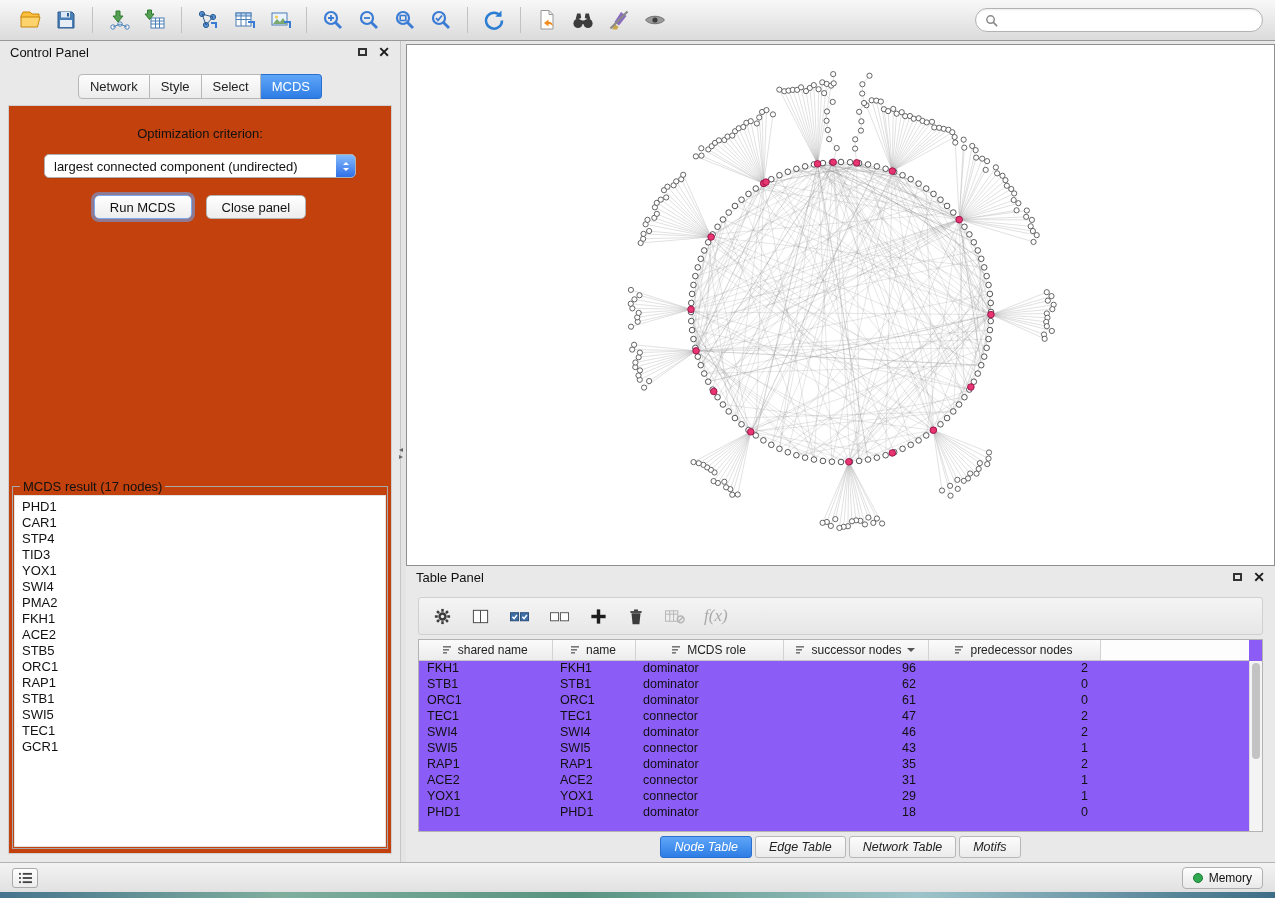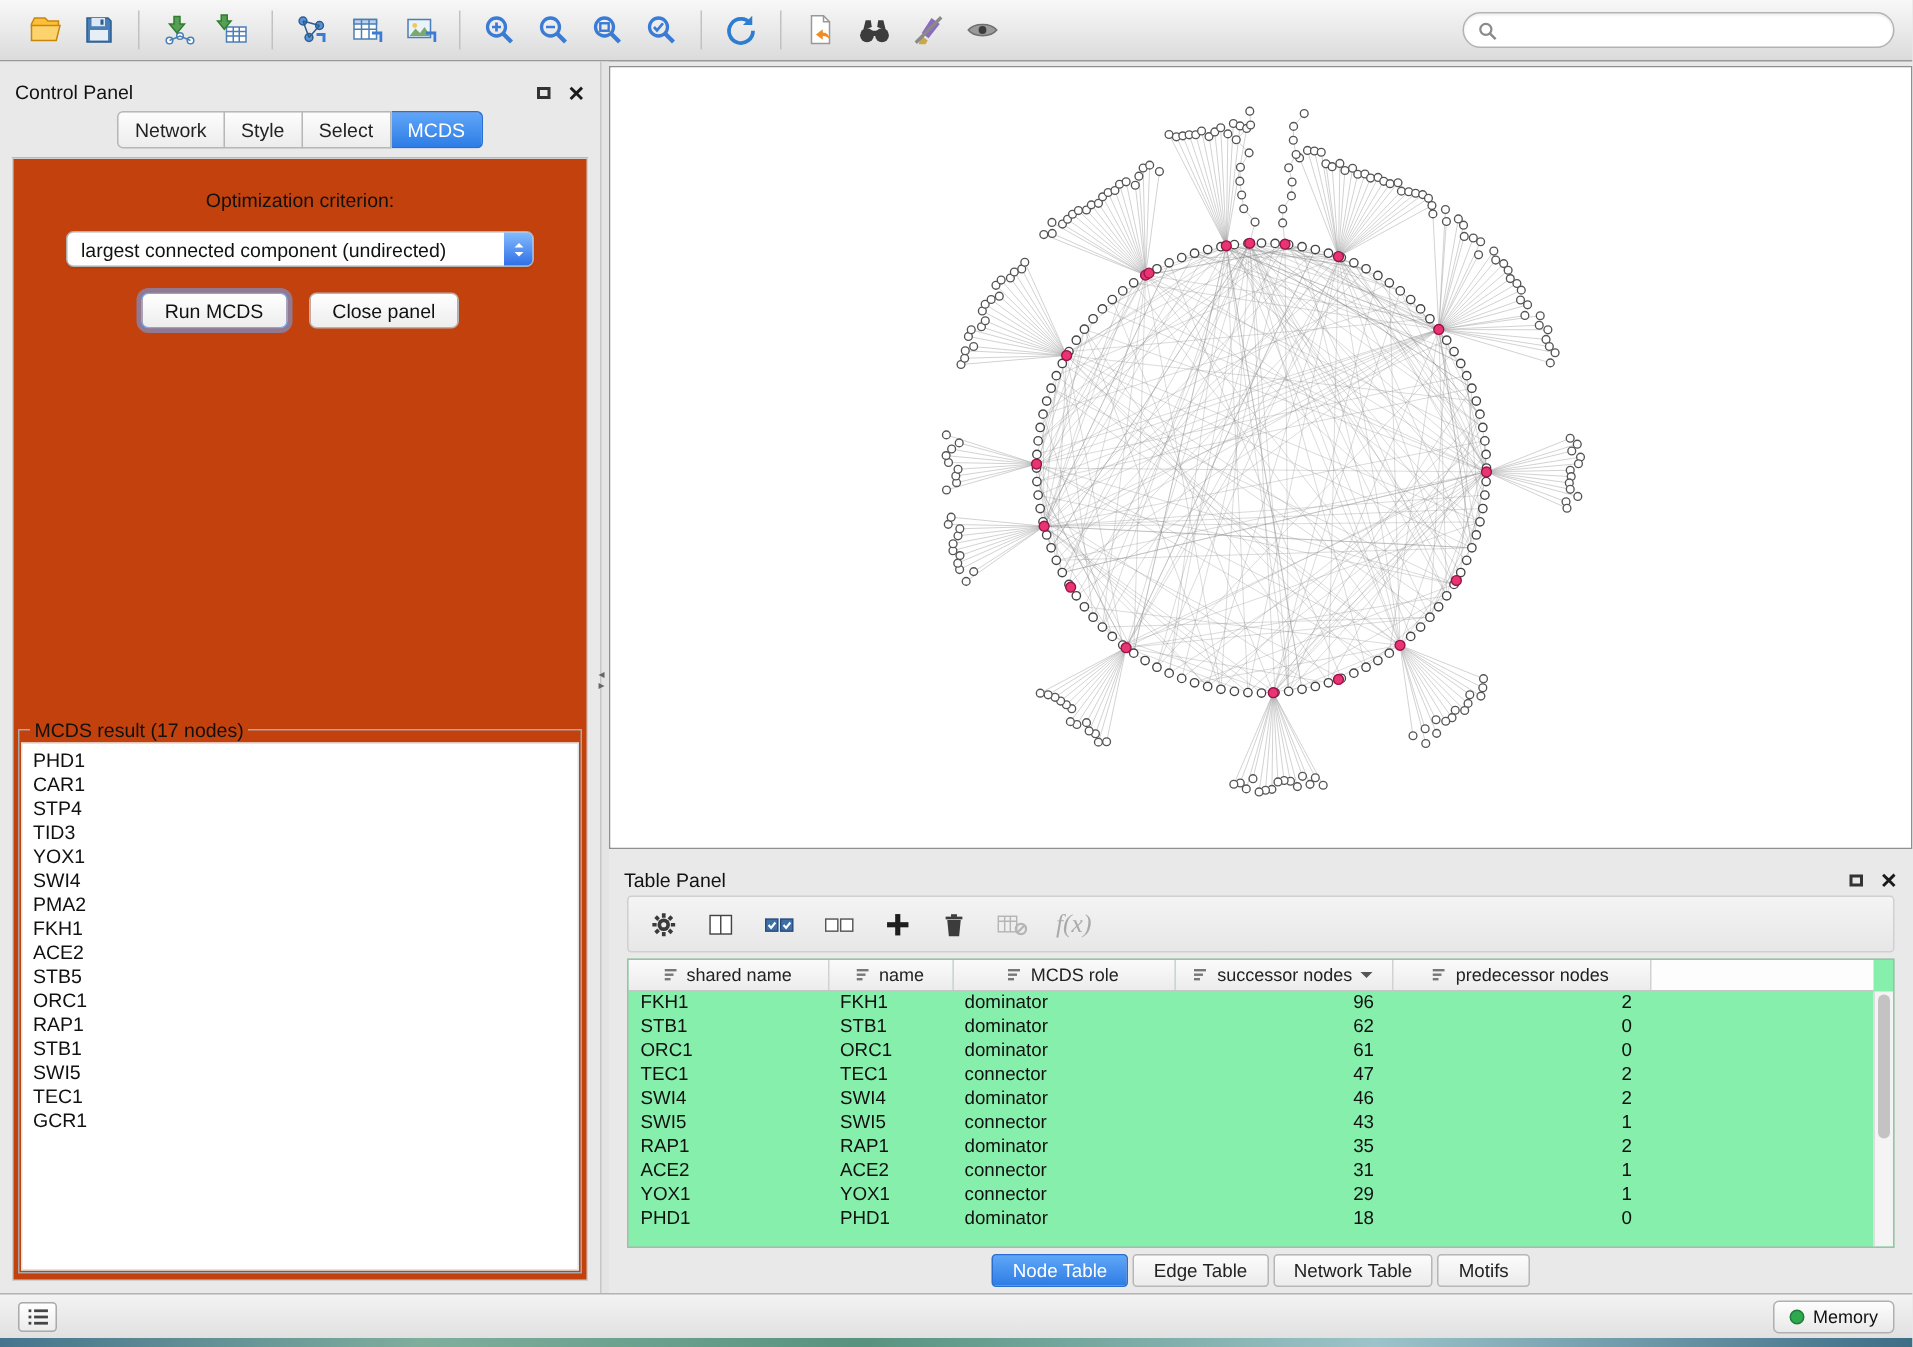--- a/index.html
+++ b/index.html
@@ -15,21 +15,21 @@
   .search-wrap { margin-left:auto; }
   .search-box { width:288px; height:24px; border:1px solid #b3b3b3; border-radius:12px; background:#fff;
                 display:flex; align-items:center; gap:6px; padding:0 9px; box-shadow:inset 0 1px 2px rgba(0,0,0,.08); }
   .search-box input { border:none; outline:none; flex:1; font-size:12px; font-family:"Liberation Sans",sans-serif; background:transparent; }
 
   
   .main { flex:1; display:flex; min-height:0; }
 
   
   .control-panel { flex:0 0 400px; width:400px; background:#e9e9e9; display:flex; flex-direction:column; padding-top:4px; }
-  .panel-header { height:24px; display:flex; align-items:flex-end; padding:0 10px; }
+  .panel-header { height:24px; display:flex; align-items:flex-start; padding:0 10px; }
   .panel-title { font-size:13px; color:#111; }
   .win-ctrls { margin-left:auto; display:flex; align-items:center; gap:11px; }
   .float-ic { width:9px; height:8px; border:2px solid #333; display:inline-block; }
   .close-ic { font-size:14px; font-weight:bold; color:#1a1a1a; line-height:1; }
   .cp-tabs { display:flex; justify-content:center; padding:5px 0 0; }
   .cp-tab { padding:4px 11px; font-size:13px; background:linear-gradient(#fdfdfd,#ececec); border:1px solid #b7b7b7; border-left:none; color:#222; }
   .cp-tab:first-child { border-left:1px solid #b7b7b7; border-radius:4px 0 0 4px; }
   .cp-tab:last-child { border-radius:0 4px 4px 0; }
   .cp-tab.active { background:linear-gradient(#5fa6f8,#2e7de5); border-color:#2a6fd0; color:#fff; }
   .mcds-pane { flex:1; margin:6px 8px 8px; border:1px solid #cfcfcf; background:#c2410c;
@@ -71,33 +71,33 @@
   .tl.yellow { background:#febc2e; border:1px solid #d89e24; }
   .tl.green { background:#28c840; border:1px solid #1da133; }
   .net-canvas { flex:1; background:#fff; overflow:hidden; }
 
   
   .table-panel { flex:1; background:#e9e9e9; display:flex; flex-direction:column; min-height:0; padding-top:4px; }
   .tp-toolbar { margin:3px 12px 4px; height:38px; background:linear-gradient(#f4f4f4,#e7e7e7); border:1px solid #d0d0d0;
                 border-radius:3px; display:flex; align-items:center; gap:19px; padding:0 14px; }
   .tp-ic { display:flex; align-items:center; justify-content:center; }
   .fx { font-family:"Liberation Serif", serif; font-style:italic; font-size:17px; color:#aaa; }
-  .table-wrap { flex:1; margin:0 12px; background:#86efac; border:1px solid #b3b3b3; position:relative; overflow:hidden; }
+  .table-wrap { flex:1; margin:0 12px; background:#8b5cf6; border:1px solid #b3b3b3; position:relative; overflow:hidden; }
   table.node-table { width:calc(100% - 13px); border-collapse:collapse; table-layout:fixed; }
   .node-table th { height:20px; font-weight:normal; font-size:12px; color:#222; text-align:center;
                    background:linear-gradient(#fbfbfb,#ececec); border-right:1px solid #d2d2d2; border-bottom:1px solid #c6c6c6; }
   .node-table th .th-inner { display:flex; align-items:center; justify-content:center; gap:5px; }
   .node-table th.filler { background:#fdfdfd; border-right:none; }
   .node-table td { height:16px; font-size:12.5px; padding:0 8px; white-space:nowrap; overflow:hidden; }
   .node-table td.num { text-align:right; padding-right:12px; }
   .hdr-caret { width:0; height:0; border:4px solid transparent; border-top-color:#555; margin-top:4px; }
   .vscroll { position:absolute; top:21px; right:0; bottom:0; width:13px; background:#f4f4f4; border-left:1px solid #ddd; }
   .vscroll .thumb { position:absolute; top:2px; left:2px; width:8px; height:96px; background:#c3c3c3; border-radius:5px; }
   .tp-tabs { height:30px; display:flex; align-items:center; justify-content:center; gap:3px; }
-  .tp-tab { padding:3px 13px; font-size:12.5px; background:linear-gradient(#fcfcfc,#ebebeb); border:1px solid #b7b7b7; border-radius:3px; color:#222; }
+  .tp-tab { padding:3px 13px; font-size:12.5px; background:linear-gradient(#fcfcfc,#ebebeb); border:1px solid #b7b7b7; border-radius:3px; color:#222;font-style:italic; }
   .tp-tab.active { background:linear-gradient(#5fa6f8,#2e7de5); border-color:#2a6fd0; color:#fff; }
 
   
   .statusbar { flex:0 0 30px; background:linear-gradient(#f3f3f3,#e1e1e1); border-top:1px solid #b3b3b3;
                display:flex; align-items:center; padding:0 12px; }
   .panel-toggle-btn { width:26px; height:20px; border:1px solid #aaa; border-radius:3px; background:linear-gradient(#fff,#ececec);
                       display:flex; align-items:center; justify-content:center; }
   .memory-btn { margin-left:auto; height:22px; padding:0 10px; border:1px solid #b0b0b0; border-radius:4px;
                 background:linear-gradient(#fdfdfd,#e9e9e9); display:flex; align-items:center; gap:6px; font-size:12px; }
   .mem-dot { width:10px; height:10px; border-radius:50%; background:#2ea94f; border:1px solid #1d7d38; }

